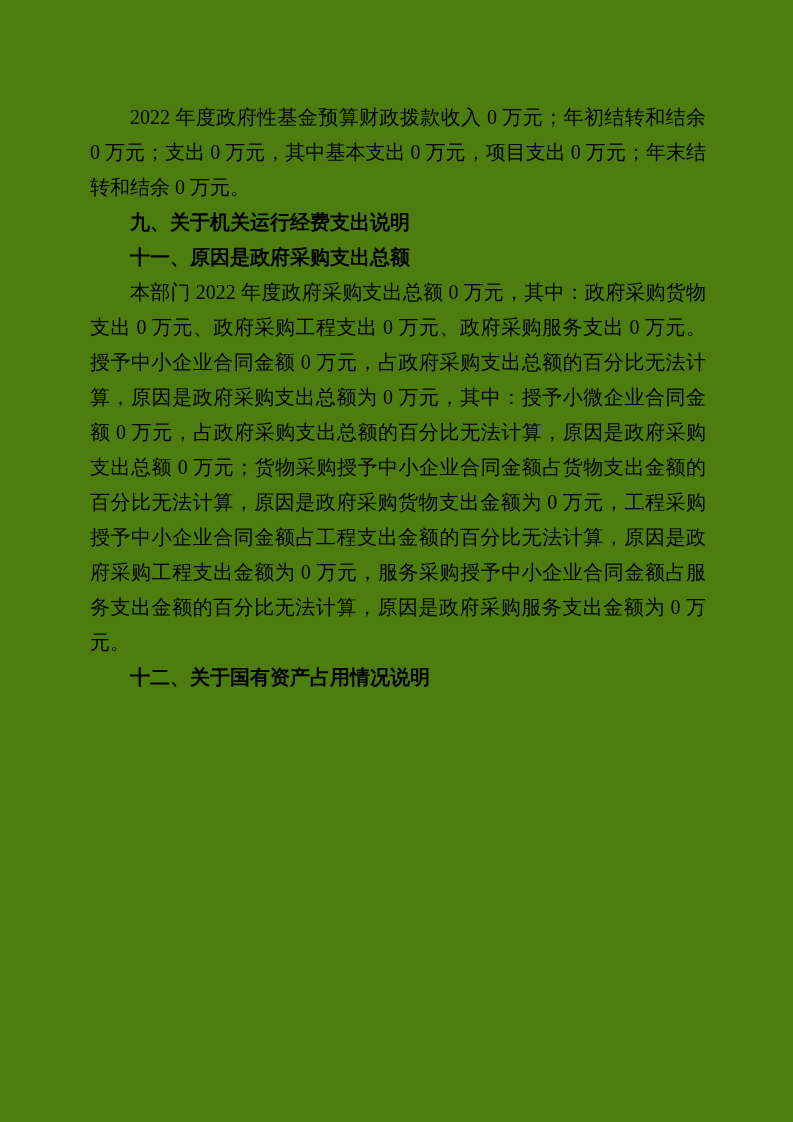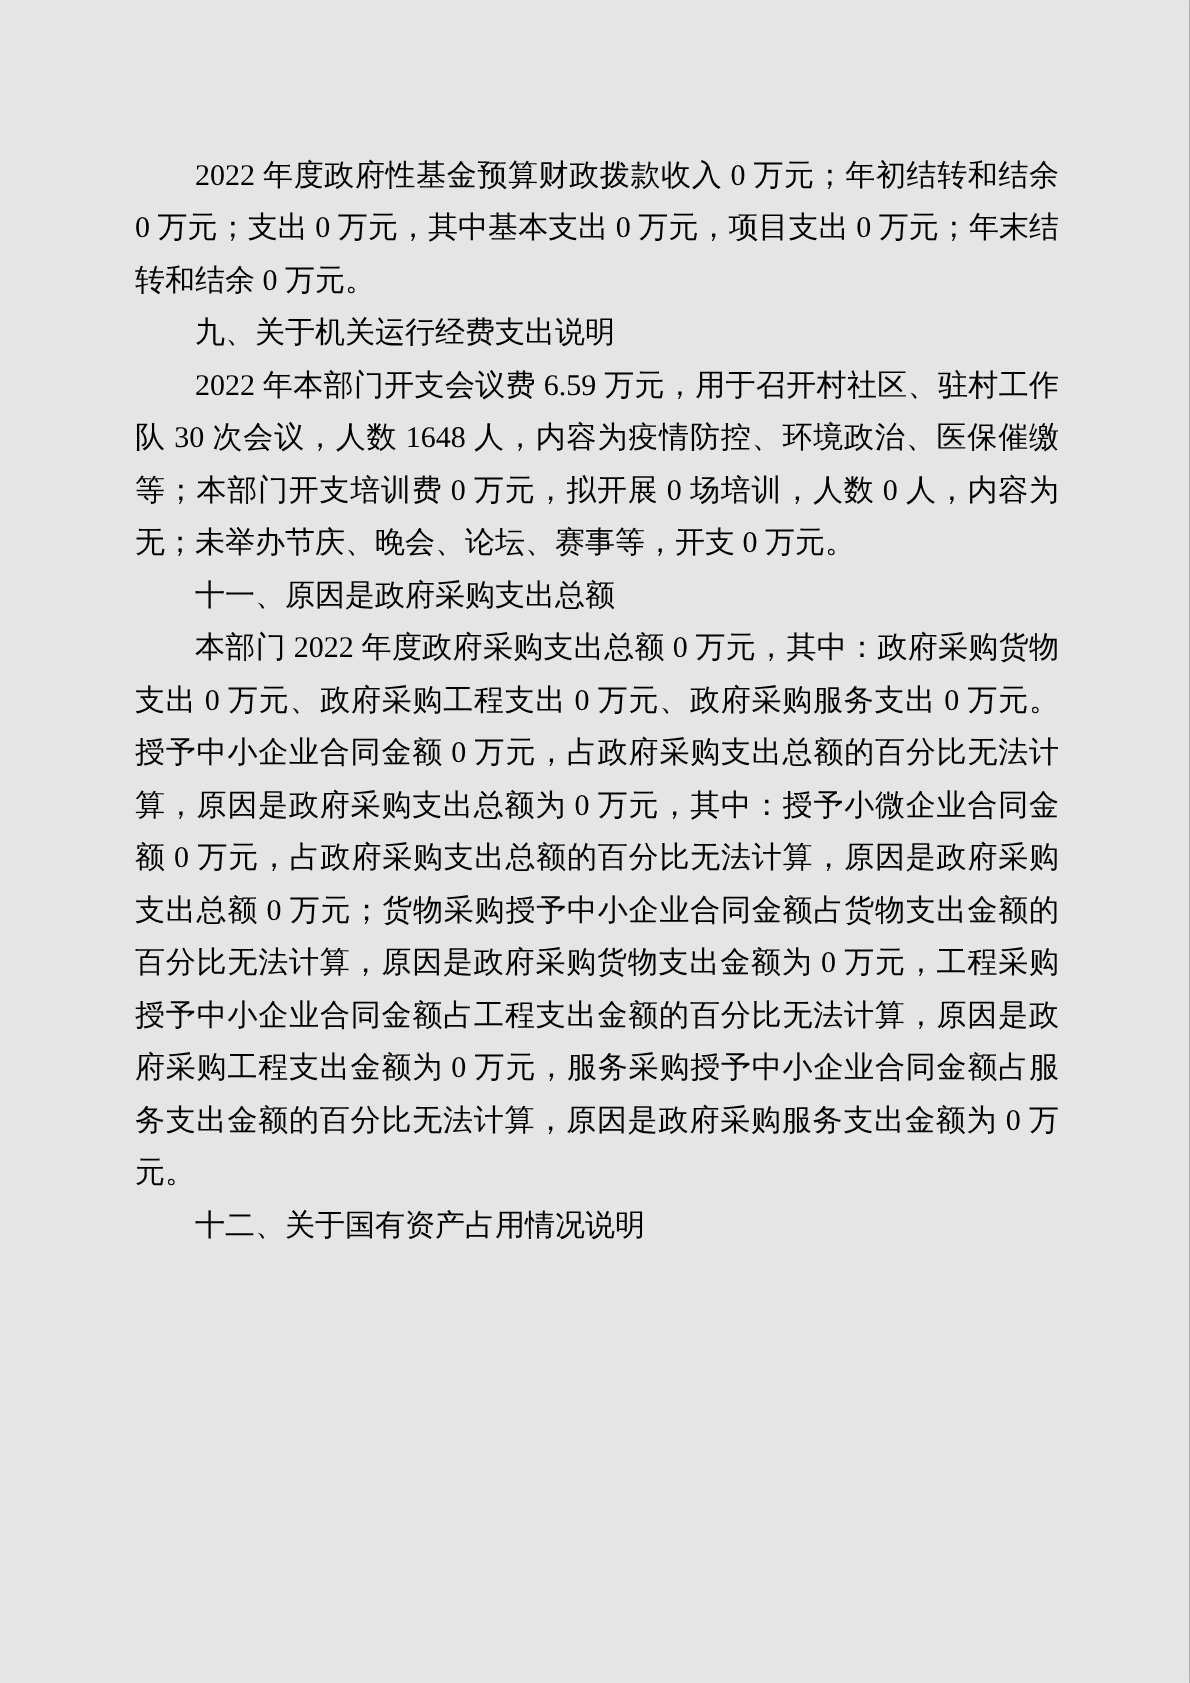--- a/index.html
+++ b/index.html
@@ -37,30 +37,29 @@
     word-break: break-all;
   }
 
   .doc-content p.body {
     font-family: "Liberation Serif", "DejaVu Serif", serif;
     font-weight: normal;
   }
 
   .doc-content p.heading {
     font-family: "Liberation Sans", "DejaVu Sans", sans-serif;
-    font-weight: normal;
+    font-weight: bold;
     text-align: left;
   }
 </style>
 </head>
 <body>
 
-<div class="page" style="background: #e5e5e5;">
+<div class="page" style="background: #4d7c0f;">
   <div class="doc-content" style="color: rgb(0, 0, 0);">
 
   <p class="body">2022 年度政府性基金预算财政拨款收入 0 万元；年初结转和结余 0 万元；支出 0 万元，其中基本支出 0 万元，项目支出 0 万元；年末结转和结余 0 万元。</p>
       <p class="heading">九、关于机关运行经费支出说明</p>
-      <p class="body">2022 年本部门开支会议费 6.59 万元，用于召开村社区、驻村工作队 30 次会议，人数 1648 人，内容为疫情防控、环境政治、医保催缴等；本部门开支培训费 0 万元，拟开展 0 场培训，人数 0 人，内容为无；未举办节庆、晚会、论坛、赛事等，开支 0 万元。</p>
       <p class="heading">十一、原因是政府采购支出总额</p>
       <p class="body">本部门 2022 年度政府采购支出总额 0 万元，其中：政府采购货物支出 0 万元、政府采购工程支出 0 万元、政府采购服务支出 0 万元。授予中小企业合同金额 0 万元，占政府采购支出总额的百分比无法计算，原因是政府采购支出总额为 0 万元，其中：授予小微企业合同金额 0 万元，占政府采购支出总额的百分比无法计算，原因是政府采购支出总额 0 万元；货物采购授予中小企业合同金额占货物支出金额的百分比无法计算，原因是政府采购货物支出金额为 0 万元，工程采购授予中小企业合同金额占工程支出金额的百分比无法计算，原因是政府采购工程支出金额为 0 万元，服务采购授予中小企业合同金额占服务支出金额的百分比无法计算，原因是政府采购服务支出金额为 0 万元。</p>
       <p class="heading">十二、关于国有资产占用情况说明</p>
     </div>
 </div>
 
 </body></html>

